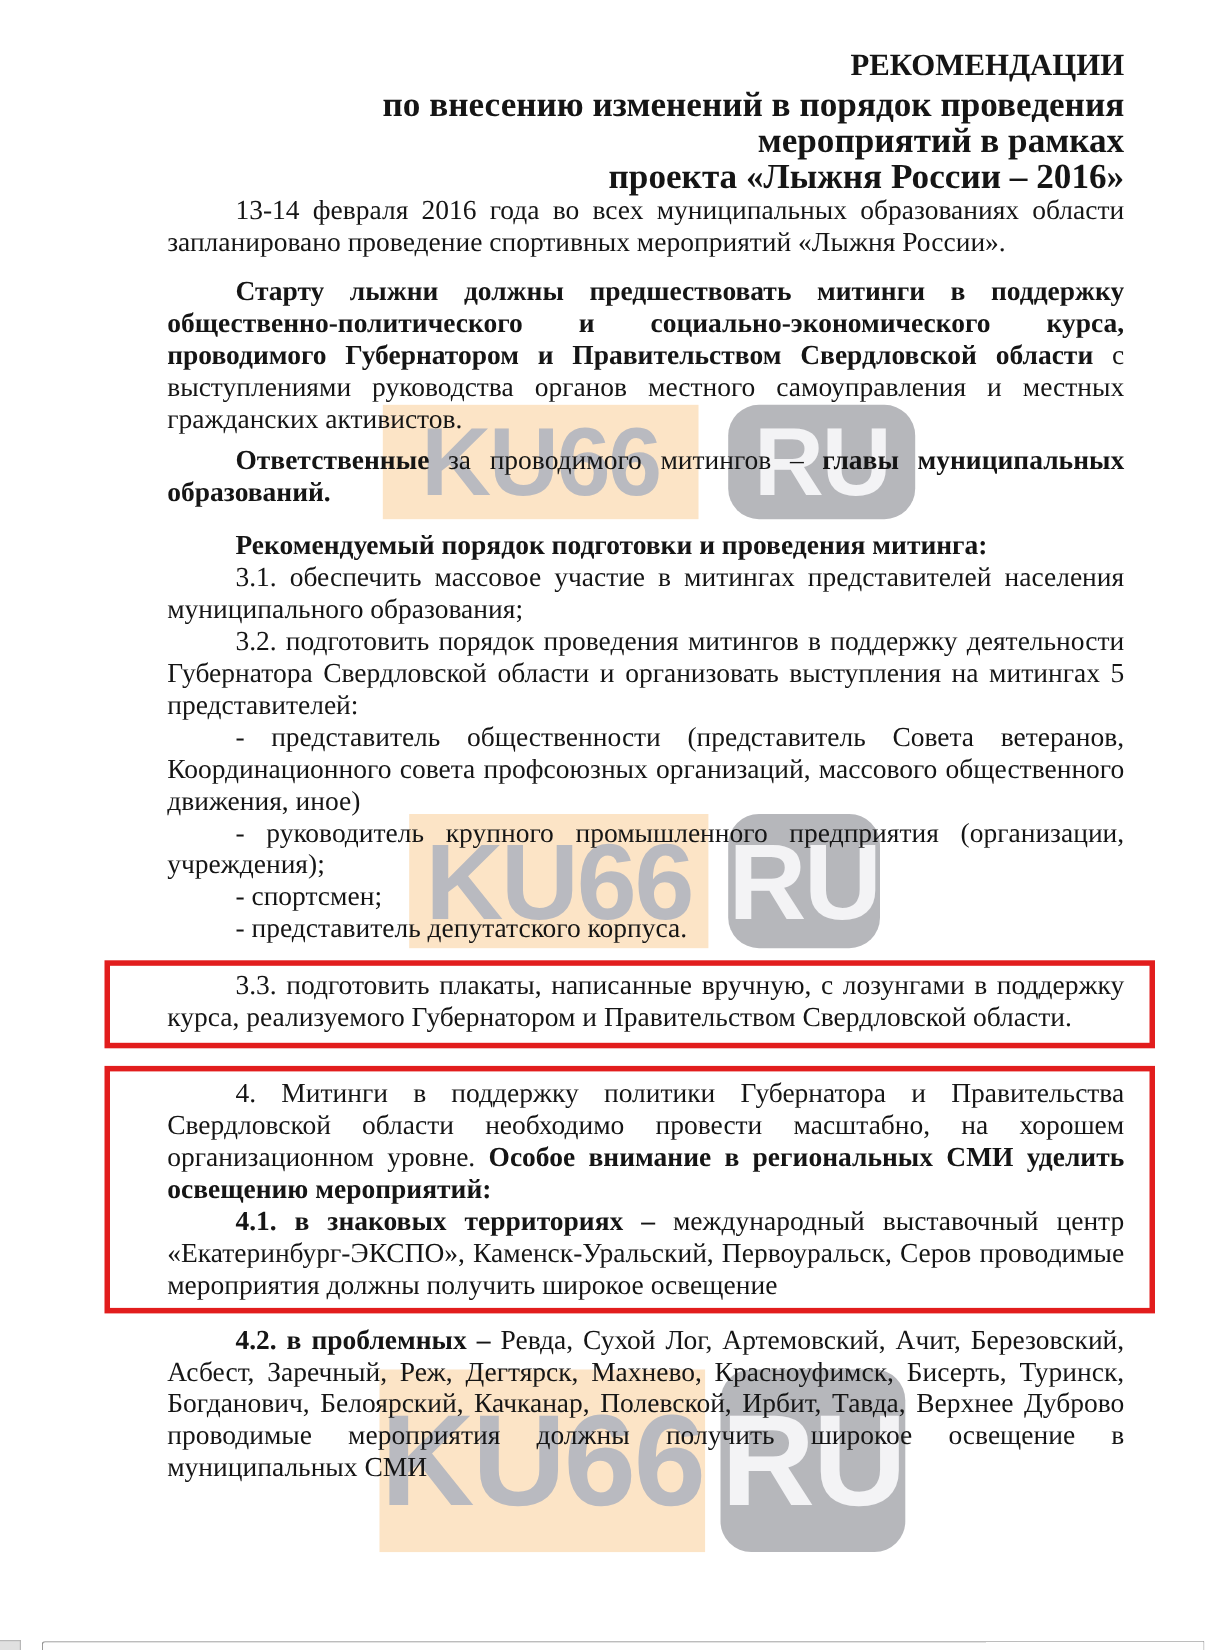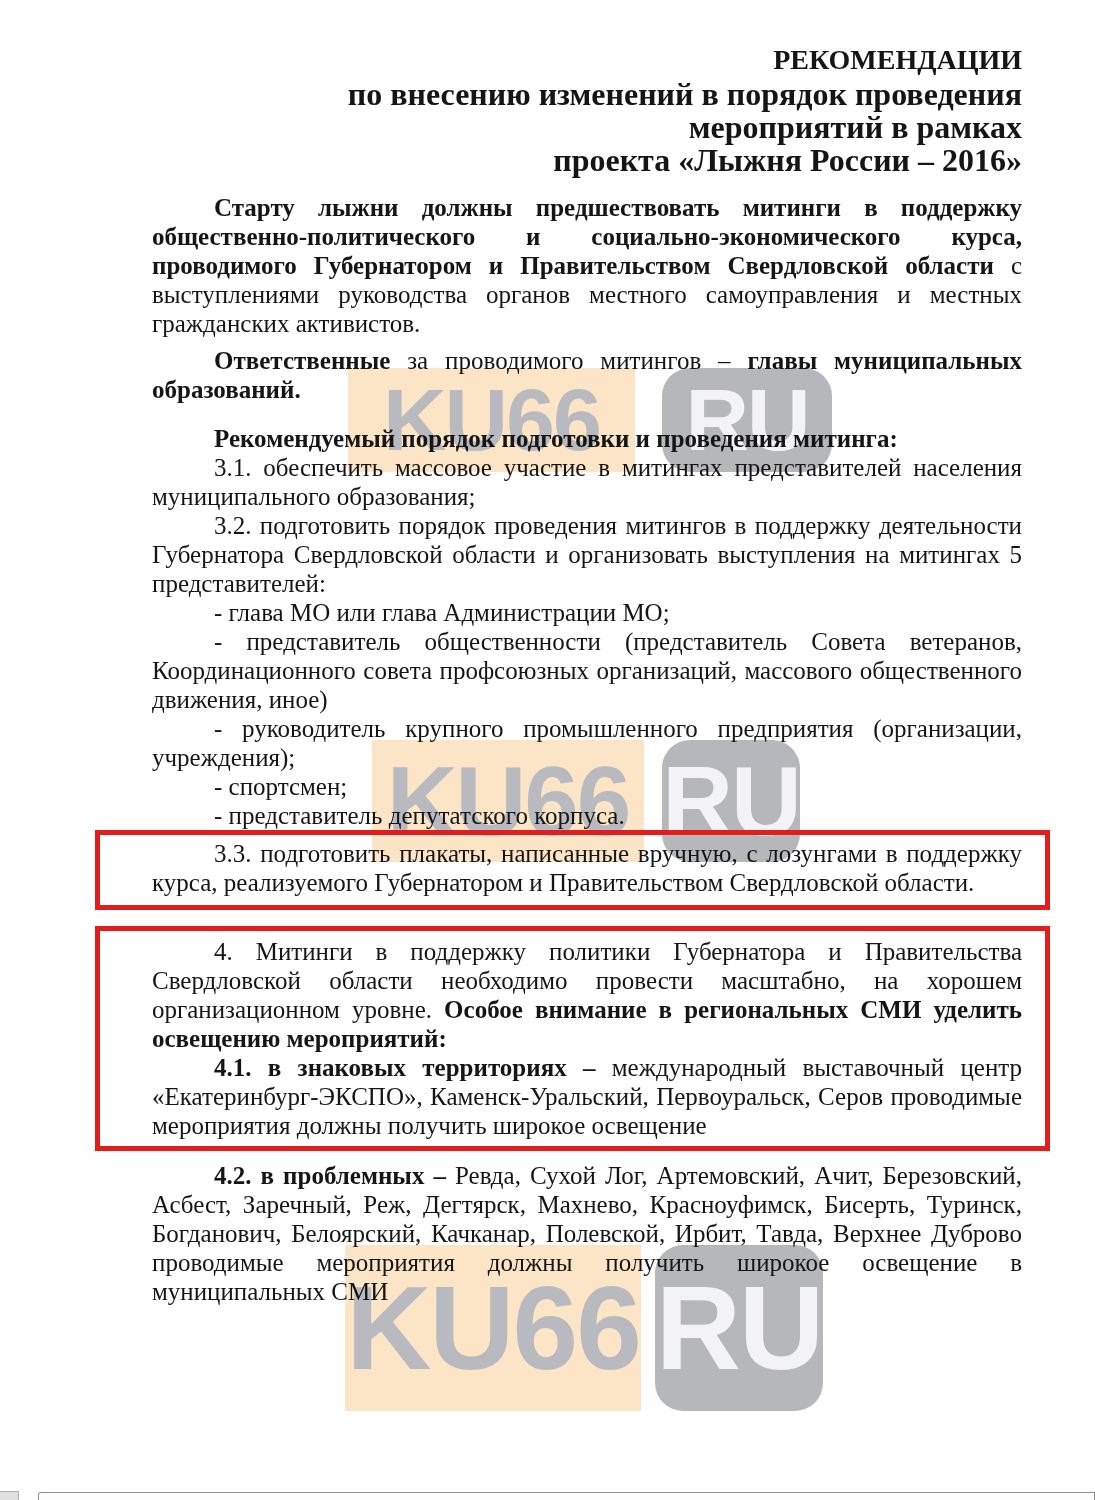--- a/index.html
+++ b/index.html
@@ -58,21 +58,21 @@
   .b{font-weight:700;}
   .doc-title{font-size:28px;line-height:36px;}
   .doc-subtitle{font-size:32px;line-height:33px;}
   .gap16{margin-top:16px !important;}
   .gap8{margin-top:8px !important;}
   .gap20{margin-top:20px !important;}
   .gap10{margin-top:10px !important;}
   
   .red-box{
     border:5px solid var(--highlight-border,#e21d1d);
-    margin:0 -28px 0 -57px;
+    margin:14px -28px 0 -57px;
     padding:4px 23px 8px 52px;
     position:relative;z-index:1;
     background:transparent;
   }
   .red-box.box2{margin-top:16px;padding-top:6px;padding-bottom:16px;}
   .red-box .clip{margin-bottom:-10px;}
   
   .bottom-bar{position:absolute;left:0;right:0;bottom:0;height:9px;z-index:3;}
   .sb-corner{
     position:absolute;left:0;bottom:0;width:18px;height:8px;
@@ -101,31 +101,31 @@
     <span class="wm-peach">KU66</span>
     <span class="wm-gray">RU</span>
   </div>
 
   <div class="content">
 
     <p class="center b doc-title">РЕКОМЕНДАЦИИ</p>
     <p class="center b doc-subtitle">по внесению изменений в порядок проведения мероприятий в рамках</p>
     <p class="center b doc-subtitle">проекта «Лыжня России – 2016»</p>
 
+    <p class="para">13-14 февраля 2016 года во всех муниципальных образованиях области запланировано проведение спортивных мероприятий «Лыжня России».</p>
 
     <p class="para gap16"><span class="b">Старту лыжни должны предшествовать митинги в поддержку общественно-политического и социально-экономического курса, проводимого Губернатором и Правительством Свердловской области</span> <span>с выступлениями руководства органов местного самоуправления и местных гражданских активистов.</span></p>
 
     <p class="para gap8"><span class="b">Ответственные</span> <span>за проводимого митингов –</span> <span class="b">главы муниципальных образований.</span></p>
 
     <p class="para b gap20">Рекомендуемый порядок подготовки и проведения митинга:</p>
 
     <p class="para">3.1. обеспечить массовое участие в митингах представителей населения муниципального образования;</p>
     <p class="para">3.2. подготовить порядок проведения митингов в поддержку деятельности Губернатора Свердловской области и организовать выступления на митингах 5 представителей:</p>
 
-    <p class="para">- глава МО или глава Администрации МО;</p>
     <p class="para">- представитель общественности (представитель Совета ветеранов, Координационного совета профсоюзных организаций, массового общественного движения, иное)</p>
     <p class="para">- руководитель крупного промышленного предприятия (организации, учреждения);</p>
     <p class="para">- спортсмен;</p>
     <p class="para">- представитель депутатского корпуса.</p>
 
     <div class="red-box box1">
       <p class="para">3.3. подготовить плакаты, написанные вручную, с лозунгами в поддержку курса, реализуемого Губернатором и Правительством Свердловской области.</p>
     </div>
 
 

